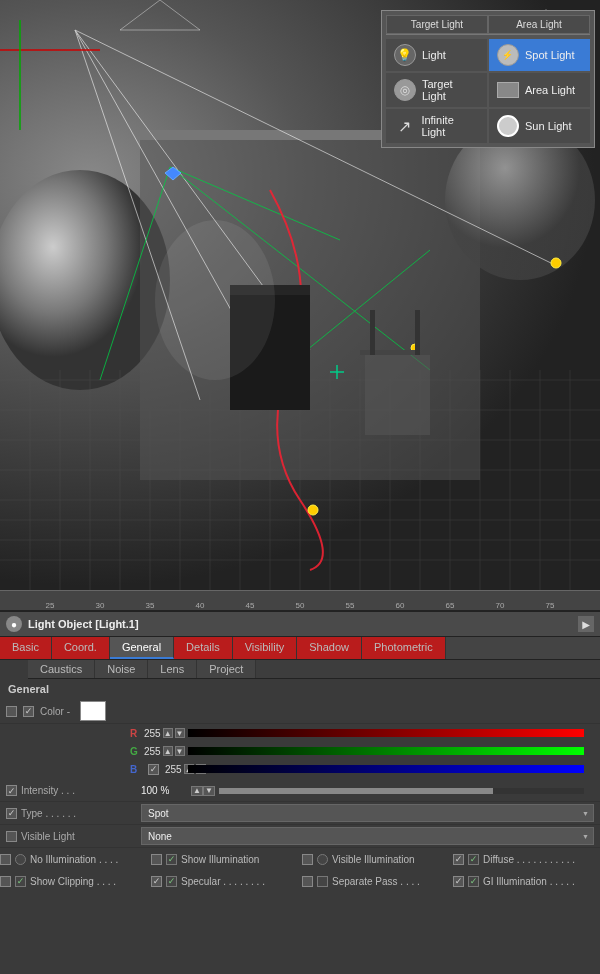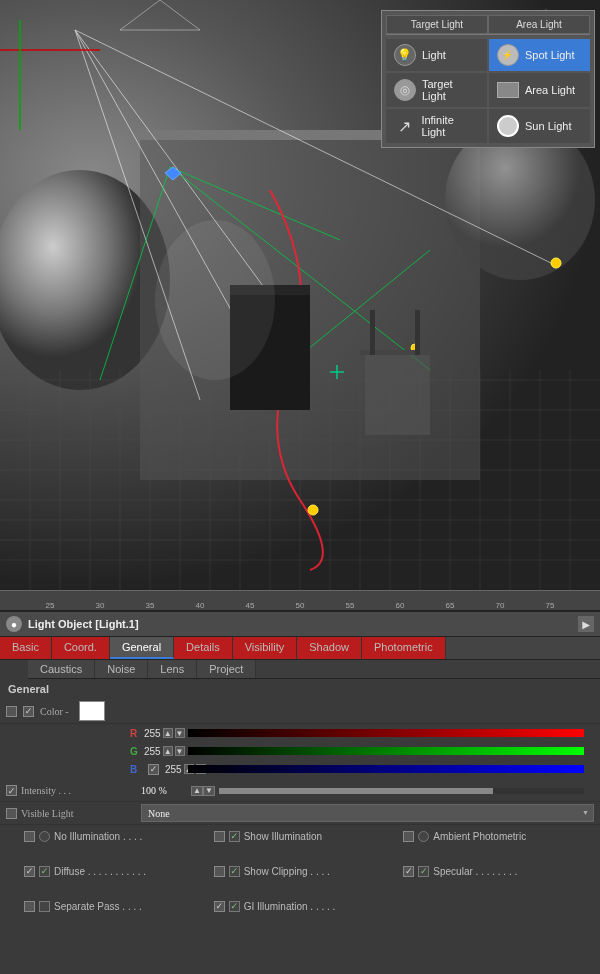--- a/index.html
+++ b/index.html
@@ -226,21 +226,20 @@
       background: #3a3a3a;
     }
 
     
     .prop-row {
       display: flex;
       align-items: center;
       padding: 2px 6px;
       min-height: 22px;
       border-bottom: 1px solid #333;
-      font-family: Liberation Serif, serif;
     }
 
     .prop-label {
       width: 120px;
       font-size: 10px;
       color: #aaa;
       display: flex;
       align-items: center;
       gap: 3px;
     }
@@ -344,23 +343,23 @@
       content: '▼';
       position: absolute;
       right: 4px;
       font-size: 7px;
       color: #aaa;
     }
 
     
     .checkbox-grid {
       display: grid;
-      grid-template-columns: 1fr 1fr 1fr;
-      padding: 2px 24px;
-      gap: 17px;
+      grid-template-columns: 1fr 1fr 1fr 1fr;
+      padding: 2px 0;
+      gap: 4px;
     }
 
     .cb-item {
       display: flex;
       align-items: center;
       gap: 4px;
       font-size: 10px;
       color: #bbb;
       min-height: 18px;
     }
@@ -652,20 +651,27 @@
     <span class="prop-label">Intensity . . .</span>
     <span style="font-size:10px;color:#eee;width:50px;">100 %</span>
     <div class="stepper-btn">▲</div>
     <div class="stepper-btn">▼</div>
     <div style="flex:1;height:6px;background:#333;margin-left:4px;">
       <div style="width:75%;height:100%;background:#888;"></div>
     </div>
     <div style="width:10px;"></div>
   </div>
 
+  <div class="prop-row">
+    <div class="prop-checkbox checked" style="margin-right:4px;"></div>
+    <span class="prop-label">Type . . . . . .</span>
+    <div class="prop-dropdown">
+      <span>Spot</span>
+    </div>
+  </div>
 
 
   <div class="prop-row">
     <div class="prop-checkbox" style="margin-right:4px;"></div>
     <span class="prop-label">Visible Light</span>
     <div class="prop-dropdown">
       <span>None</span>
     </div>
   </div>
 
@@ -681,21 +687,21 @@
       <div class="prop-checkbox"></div>
       <div class="cb-box checked">
         <span class="cb-check">✓</span>
       </div>
       <span>Show Illumination</span>
     </div>
 
     <div class="cb-item">
       <div class="prop-checkbox"></div>
       <div class="circle-cb"></div>
-      <span>Ambient Photometric</span>
+      <span>Visible Illumination</span>
     </div>
 
 
     <div class="cb-item">
       <div class="prop-checkbox checked"></div>
       <div class="cb-box checked">
         <span class="cb-check">✓</span>
       </div>
       <span>Diffuse . . . . . . . . . . .</span>
     </div>

